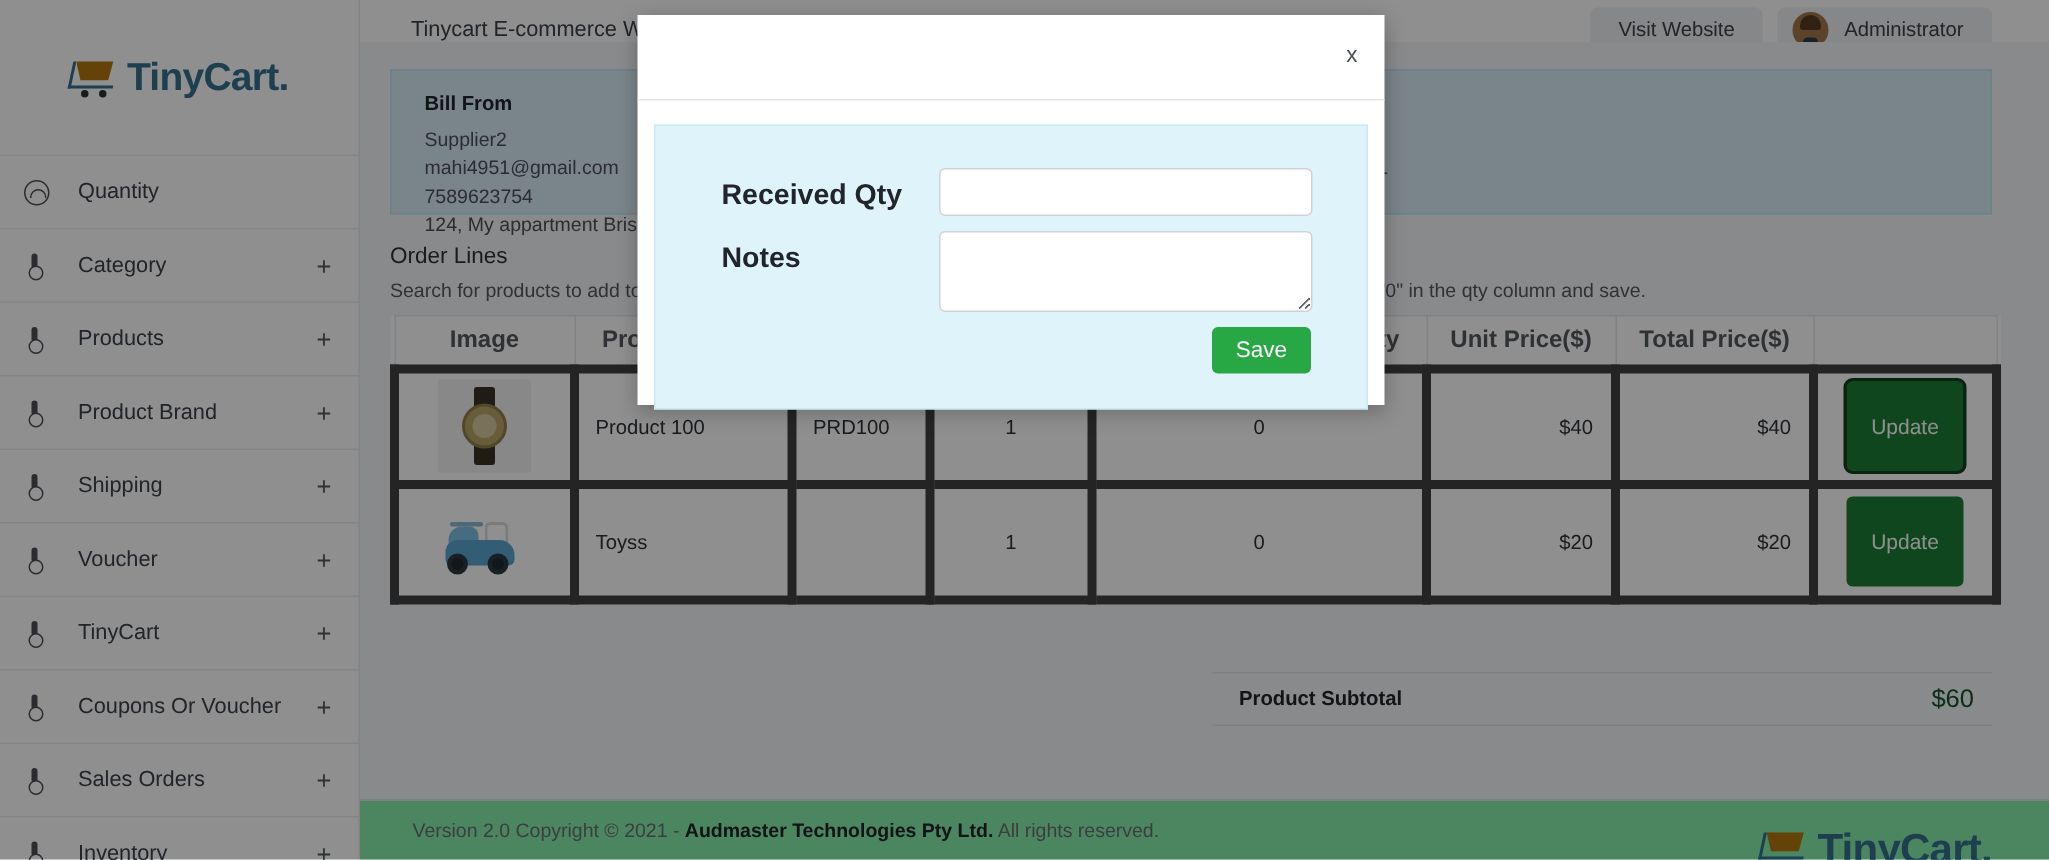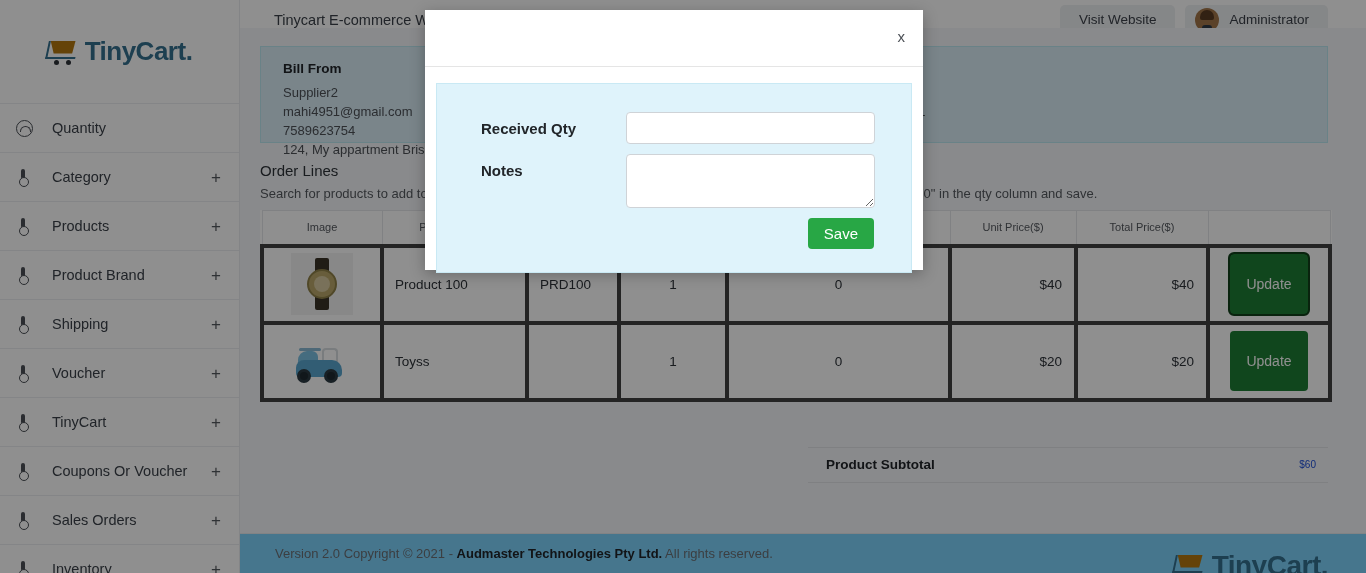--- a/index.html
+++ b/index.html
@@ -126,27 +126,27 @@
 
   table.lines {
     margin-top: 9px;
     width: 1068px;
     border-collapse: collapse;
     background: #ffffff;
     table-layout: fixed;
   }
   table.lines th {
     height: 35px;
-    font-size: 11px; font-weight: normal; color: #55595f;
+    font-size: 16px; font-weight: bold; color: #55595f;
     border: 1px solid #e4e7ea;
     text-align: center;
     vertical-align: middle;
   }
   table.lines td {
-    border: 4px solid #404040;
+    border: 6px solid #404040;
     font-size: 13.5px; color: #2d3238;
     height: 77px;
     vertical-align: middle;
   }
   td.c-img { text-align: center; }
   td.c-name { padding-left: 11px; color: #212529; }
   td.c-sku  { padding-left: 11px; color: #55595f; font-size: 13px; }
   td.c-qty, td.c-prev { text-align: center; color: #4d5157; }
   td.c-unit, td.c-total { text-align: right; padding-right: 12px; color: #4d5157; }
   td.c-act { text-align: center; }
@@ -181,27 +181,27 @@
   }
   .subtotal-row {
     width: 520px;
     border-top: 1px solid #e2e5e8;
     border-bottom: 1px solid #e2e5e8;
     height: 36px;
     display: flex; align-items: center;
     padding: 0 12px 0 18px;
   }
   .subtotal-label { font-size: 13.5px; font-weight: bold; color: #212529; }
-  .subtotal-val { margin-left: auto; font-size: 10px; color: #1d4ed8; }
+  .subtotal-val { margin-left: auto; font-size: 17px; color: #14532d; }
 
   
   .footer {
     position: absolute; left: 240px; top: 533px;
     width: 1126px; height: 40px;
-    background: #7dd3fc;
+    background: #86efac;
     border-top: 1px solid #e7eaee;
     display: flex; align-items: center;
   }
   .footer-text {
     margin-left: 35px; font-size: 13px; color: #6a6f75;
   }
   .footer-text b { color: #212529; font-weight: bold; }
   .footer-logo {
     margin-left: auto; margin-right: 38px;
     display: flex; align-items: center; gap: 4px;
@@ -292,21 +292,21 @@
   .modal-body { padding: 16px 11px 0 11px; }
   .form-panel {
     background: #dff3fb;
     border: 1px solid #c9e9f4;
     height: 190px;
     padding: 28px 36px 0 44px;
   }
   .form-row { display: flex; align-items: flex-start; margin-bottom: 10px; }
   .form-label {
     width: 150px;
-    font-size: 15px; font-weight: bold; color: #212529;
+    font-size: 19px; font-weight: bold; color: #212529;
     padding-top: 8px;
   }
   .inp {
     width: 258px; height: 32px;
     border: 1px solid #cfd3d7; border-radius: 4px;
     background: #ffffff;
     font-family: "Liberation Sans", sans-serif;
     font-size: 13.5px; color: #212529;
     padding: 0 8px;
   }

